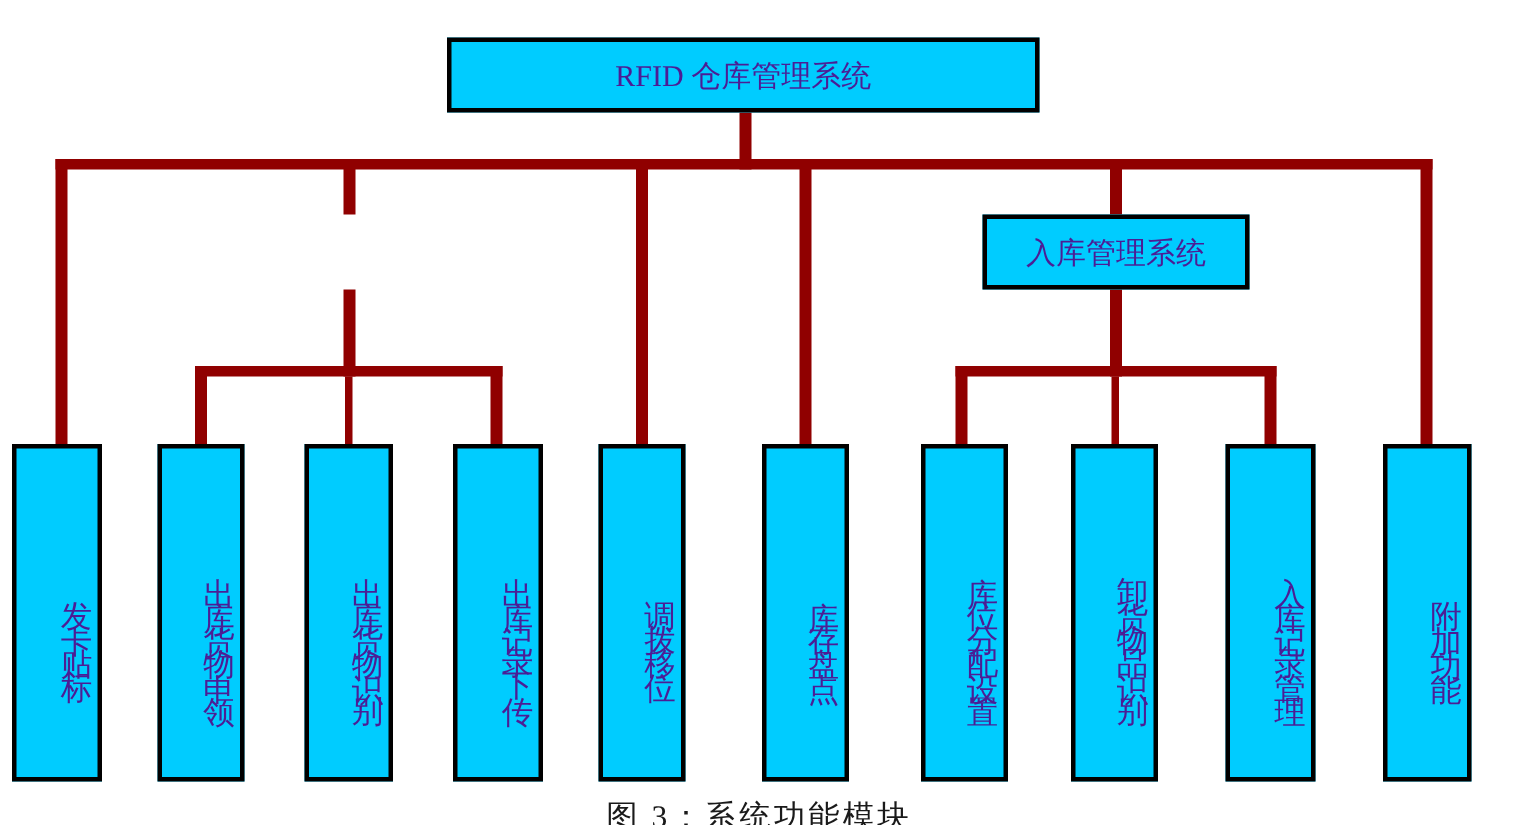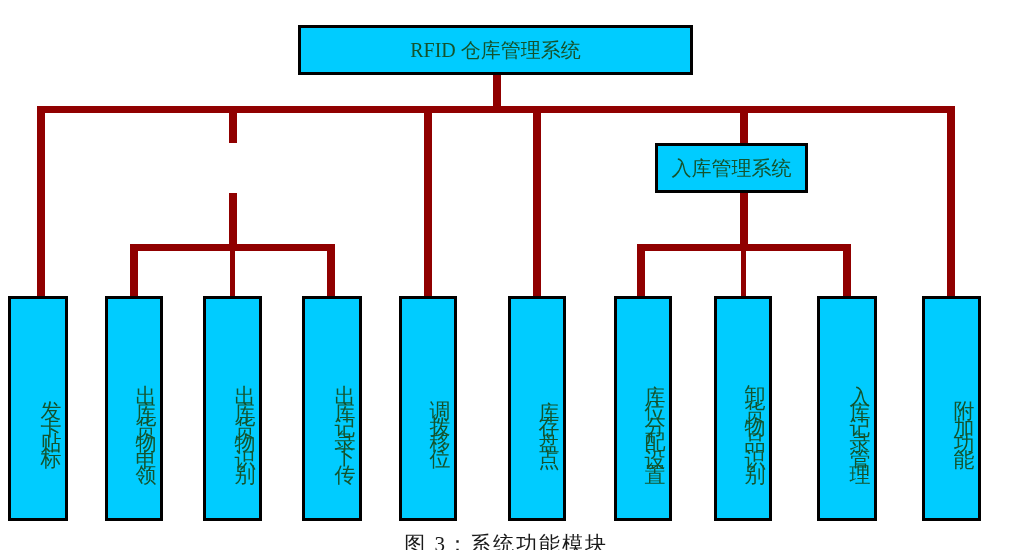--- a/index.html
+++ b/index.html
@@ -13,21 +13,21 @@
     height: 550px;
     overflow: hidden;
     background: #ffffff;
     font-family: "Liberation Serif", "DejaVu Serif", serif;
   }
   .box {
     position: absolute;
     background: #00CCFF;
     border: 3px solid #000000;
     box-sizing: border-box;
-    color: #14532d;
+    color: #4c1d95;
     display: flex;
     align-items: center;
     justify-content: center;
     font-size: 20px;
     text-align: center;
     white-space: nowrap;
   }
   .box.leaf {
     justify-content: center;
     align-items: flex-start;
@@ -74,21 +74,21 @@
   <div class="conn" style="left:637px; top:244px; width:214px; height:7px;"></div>
   <div class="conn" style="left:637px; top:244px; width:8px;   height:52px;"></div>
   <div class="conn" style="left:741px; top:251px; width:5px;   height:45px;"></div>
   <div class="conn" style="left:843px; top:244px; width:8px;   height:52px;"></div>
   <div class="conn" style="left:947px; top:106px; width:8px;   height:190px;"></div>
 
   <div class="box" style="left:298px; top:25px; width:395px; height:50px;">
     <span>RFID 仓库管理系统</span>
   </div>
 
-  <div class="box" style="left:655px; top:143px; width:153px; height:50px;">
+  <div class="box" style="left:655px; top:143px; width:178px; height:50px;">
     <span>入库管理系统</span>
   </div>
 
   <div class="box leaf" style="left:8px; top:296px; width:60px; height:225px;">
     <span>发卡贴标</span>
   </div>
   <div class="box leaf" style="left:105px; top:296px; width:58px; height:225px;">
     <span>出库货物申领</span>
   </div>
   <div class="box leaf" style="left:203px; top:296px; width:59px; height:225px;">

